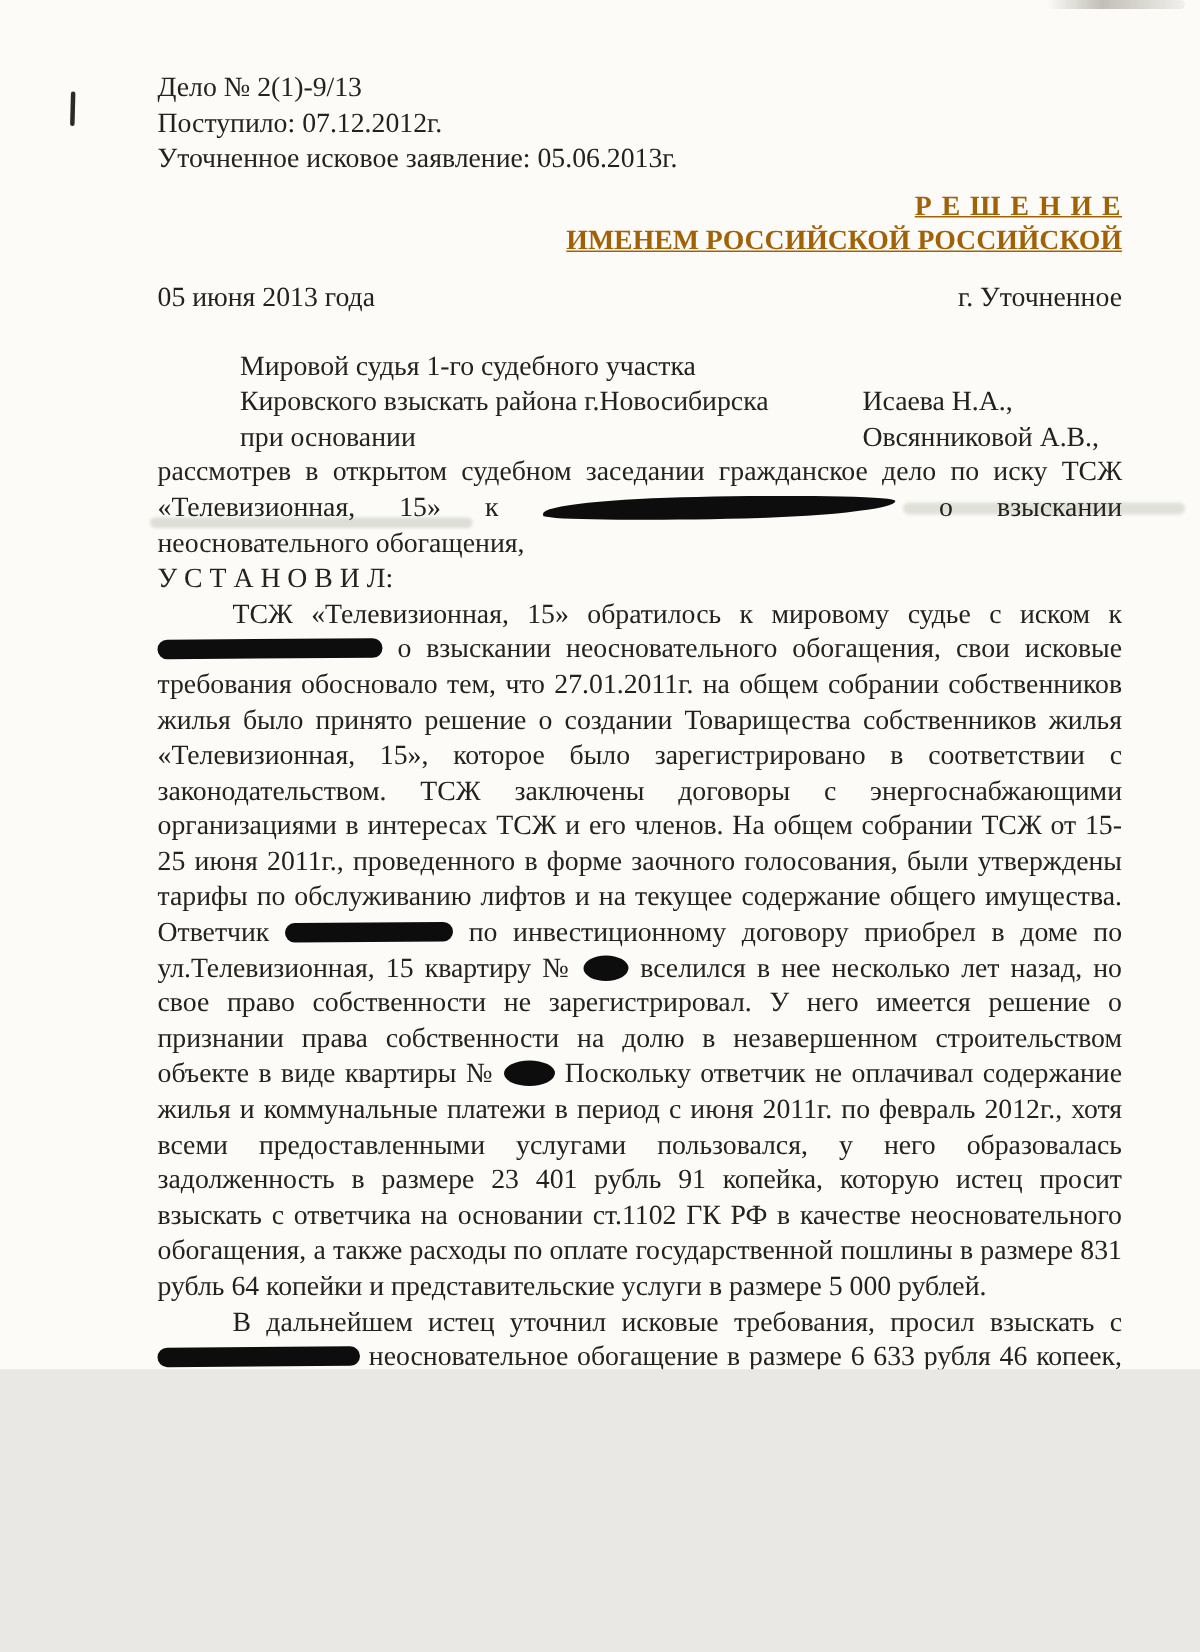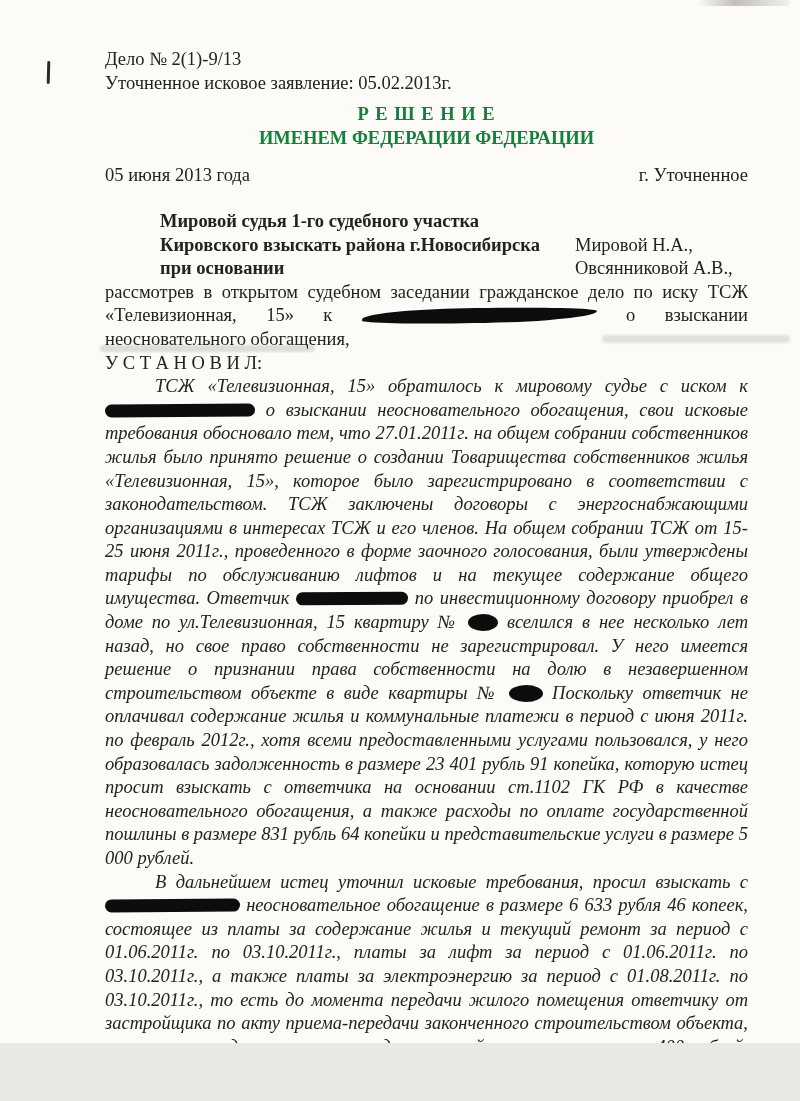--- a/index.html
+++ b/index.html
@@ -1,42 +1,42 @@
 <!DOCTYPE html>
 <html lang="ru"><head>
 <meta charset="utf-8">
 <style>
   html,body{margin:0;padding:0;background:#e9e8e5;}
   .page{
     position:relative;
-    width:800px;height:1043px;
+    width:800px;height:913px;
     margin:0 auto;
     background:#fcfbf8;
     overflow:hidden;
     font-family:"Liberation Serif","DejaVu Serif",serif;
     color:#24221f;
   }
   .content{
     position:absolute;
     left:105px;top:48px;
     width:643px;
     font-size:18.5px;
     line-height:23.6px;
   }
   .hdr div{white-space:nowrap;}
-  .title{ text-align:center; font-weight:bold; margin-top:8px; color:#15803d;}
+  .title{ text-align:right; font-weight:bold; margin-top:8px; color:#a16207;text-decoration:underline;}
   .title .t1{letter-spacing:1px;}
   .dateline{ display:flex; justify-content:space-between; margin-top:14px;gap:44px;}
   .court{ margin-top:22px;}
   .court-row{ display:flex;}
-  .court-row .cl{ padding-left:55px; width:470px; box-sizing:border-box;font-weight:bold;}
+  .court-row .cl{ padding-left:55px; width:470px; box-sizing:border-box;}
   .court-row .cr{ flex:1;}
   p{margin:0;}
   .para{ text-align:justify;}
-  .para.indent{ text-indent:50px;font-style:italic;}
+  .para.indent{ text-indent:50px;}
   .center-line{ text-align:left; margin:0;}
   .redaction{
     display:inline-block;
     background:#0d0d0d;
     height:13px;
     border-radius:8px;
     vertical-align:-1px;
     transform:rotate(-0.4deg);
   }
   .redaction.wavy{
@@ -92,41 +92,42 @@
   <div class="artifact pen-mark"></div>
   <div class="artifact ghost-1"></div>
   <div class="artifact ghost-2"></div>
   <div class="artifact ghost-3"></div>
   <div class="artifact dot-bottom"></div>
 
   <div class="content">
 
     <div class="hdr">
       <div>Дело № 2(1)-9/13</div>
-      <div>Уточненное исковое заявление: 05.02.2013г.</div>
+      <div>Поступило: 07.12.2012г.</div>
+      <div>Уточненное исковое заявление: 05.06.2013г.</div>
     </div>
 
     <div class="title">
       <div class="t1">Р Е Ш Е Н И Е</div>
-      <div class="t2">ИМЕНЕМ ФЕДЕРАЦИИ ФЕДЕРАЦИИ</div>
+      <div class="t2">ИМЕНЕМ РОССИЙСКОЙ РОССИЙСКОЙ</div>
     </div>
 
     <div class="dateline">
       <span>05 июня 2013 года</span>
       <span>г. Уточненное</span>
     </div>
 
     <div class="court">
       <div class="court-row">
         <span class="cl">Мировой судья 1-го судебного участка</span>
         <span class="cr"></span>
       </div>
       <div class="court-row">
         <span class="cl">Кировского взыскать района г.Новосибирска</span>
-        <span class="cr">Мировой Н.А.,</span>
+        <span class="cr">Исаева Н.А.,</span>
       </div>
       <div class="court-row">
         <span class="cl">при основании</span>
         <span class="cr">Овсянниковой А.В.,</span>
       </div>
     </div>
 
     <p class="para">рассмотрев в открытом судебном заседании гражданское дело по иску ТСЖ «Телевизионная, 15» к <span class="redaction wavy" style="width: 235px;"></span> о взыскании неосновательного обогащения,</p>
 
     <p class="center-line">У С Т А Н О В И Л:</p>

